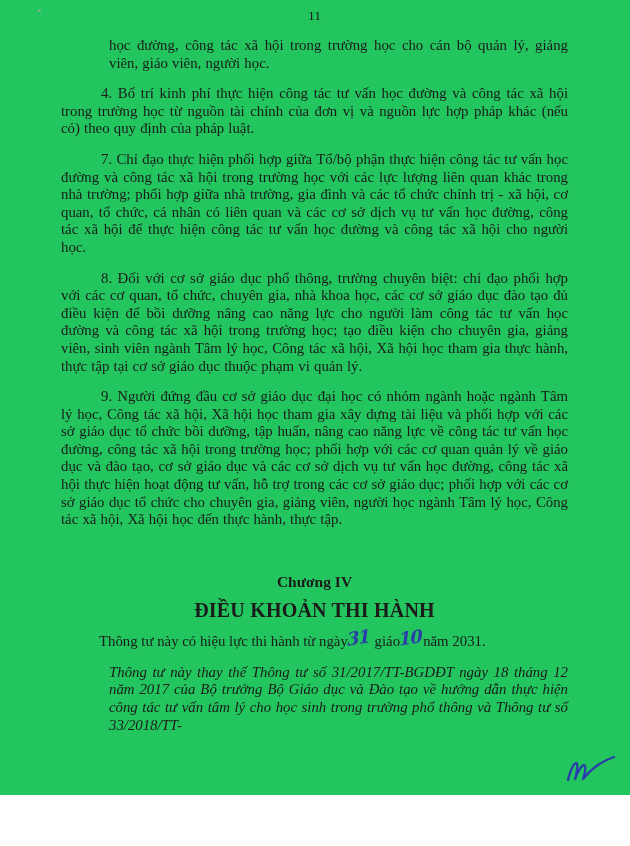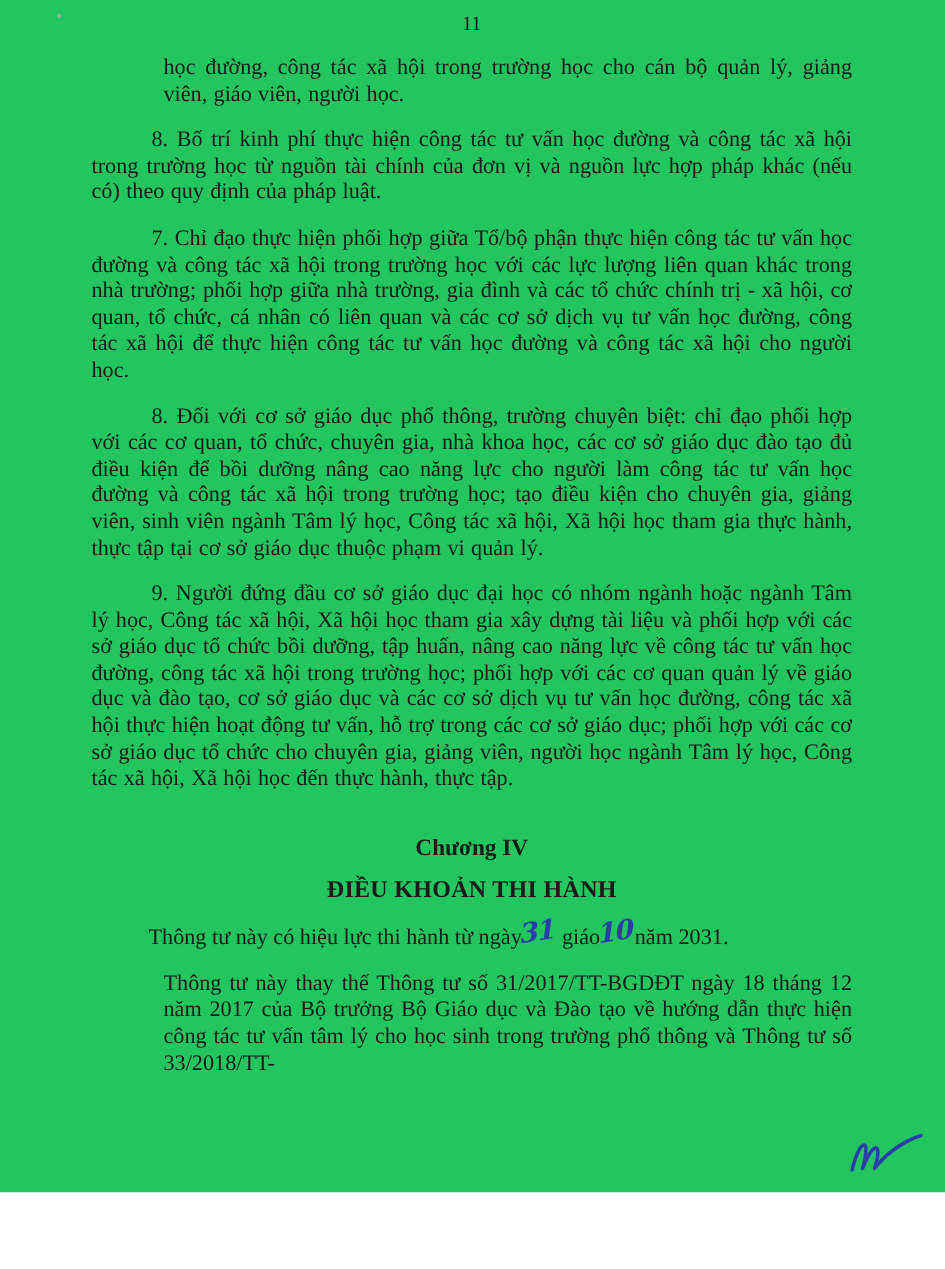--- a/index.html
+++ b/index.html
@@ -32,29 +32,29 @@
     text-indent: 40px;
     word-spacing: 0.5px;
   }
   .para.cont {
     text-indent: 0;
     margin-left: 48px;
   }
   .chapter {
     text-align: center;
     font-weight: bold;
-    margin-top: 28px;
+    margin-top: 44px;
   }
   .chapter-label {
     font-size: 15.5px;
     line-height: 18px;
     margin-bottom: 10px;
   }
   .chapter-title {
-    font-size: 16px;
+    font-size: 20px;
     line-height: 18px;
     letter-spacing: 0.2px;
   }
   .article-heading {
     font-weight: bold;
     font-size: 15px;
     line-height: 18px;
     margin: 45px 0 0 38px;
   }
   .effective {
@@ -70,20 +70,21 @@
     font-size: 18px;
     display: inline-block;
     transform: rotate(-9deg) skewX(-6deg);
     position: relative;
     top: -2px;
     margin: 0 1px 0 -1px;
     letter-spacing: -1px;
   }
   .closing {
     margin-top: 14px;
+    font-style: italic;
   }
   .paraph {
     position: absolute;
     right: 13px;
     bottom: 10px;
     width: 56px;
     height: 34px;
   }
   .paraph path {
     fill: none;
@@ -108,21 +109,21 @@
 
 <div class="page">
 
   <div class="artifact-dot"></div>
 
   <div class="page-number">11</div>
 
   <p class="para cont">học đường, công tác xã hội trong trường học cho cán bộ quản lý, giảng viên, giáo viên, người học.</p>
 
 
-  <p class="para">8. Bố trí kinh phí thực hiện công tác tư vấn học đường và công tác xã hội trong trường học từ nguồn tài chính của đơn vị và nguồn lực hợp pháp khác (nếu có) theo quy định của pháp luật.</p>
+  <p class="para">4. Bố trí kinh phí thực hiện công tác tư vấn học đường và công tác xã hội trong trường học từ nguồn tài chính của đơn vị và nguồn lực hợp pháp khác (nếu có) theo quy định của pháp luật.</p>
 
   <p class="para">7. Chỉ đạo thực hiện phối hợp giữa Tổ/bộ phận thực hiện công tác tư vấn học đường và công tác xã hội trong trường học với các lực lượng liên quan khác trong nhà trường; phối hợp giữa nhà trường, gia đình và các tổ chức chính trị - xã hội, cơ quan, tổ chức, cá nhân có liên quan và các cơ sở dịch vụ tư vấn học đường, công tác xã hội để thực hiện công tác tư vấn học đường và công tác xã hội cho người học.</p>
 
   <p class="para">8. Đối với cơ sở giáo dục phổ thông, trường chuyên biệt: chỉ đạo phối hợp với các cơ quan, tổ chức, chuyên gia, nhà khoa học, các cơ sở giáo dục đào tạo đủ điều kiện để bồi dưỡng nâng cao năng lực cho người làm công tác tư vấn học đường và công tác xã hội trong trường học; tạo điều kiện cho chuyên gia, giảng viên, sinh viên ngành Tâm lý học, Công tác xã hội, Xã hội học tham gia thực hành, thực tập tại cơ sở giáo dục thuộc phạm vi quản lý.</p>
 
   <p class="para">9. Người đứng đầu cơ sở giáo dục đại học có nhóm ngành hoặc ngành Tâm lý học, Công tác xã hội, Xã hội học tham gia xây dựng tài liệu và phối hợp với các sở giáo dục tổ chức bồi dưỡng, tập huấn, nâng cao năng lực về công tác tư vấn học đường, công tác xã hội trong trường học; phối hợp với các cơ quan quản lý về giáo dục và đào tạo, cơ sở giáo dục và các cơ sở dịch vụ tư vấn học đường, công tác xã hội thực hiện hoạt động tư vấn, hỗ trợ trong các cơ sở giáo dục; phối hợp với các cơ sở giáo dục tổ chức cho chuyên gia, giảng viên, người học ngành Tâm lý học, Công tác xã hội, Xã hội học đến thực hành, thực tập.</p>
 
   <div class="chapter">
     <div class="chapter-label">Chương IV</div>
     <div class="chapter-title">ĐIỀU KHOẢN THI HÀNH</div>

